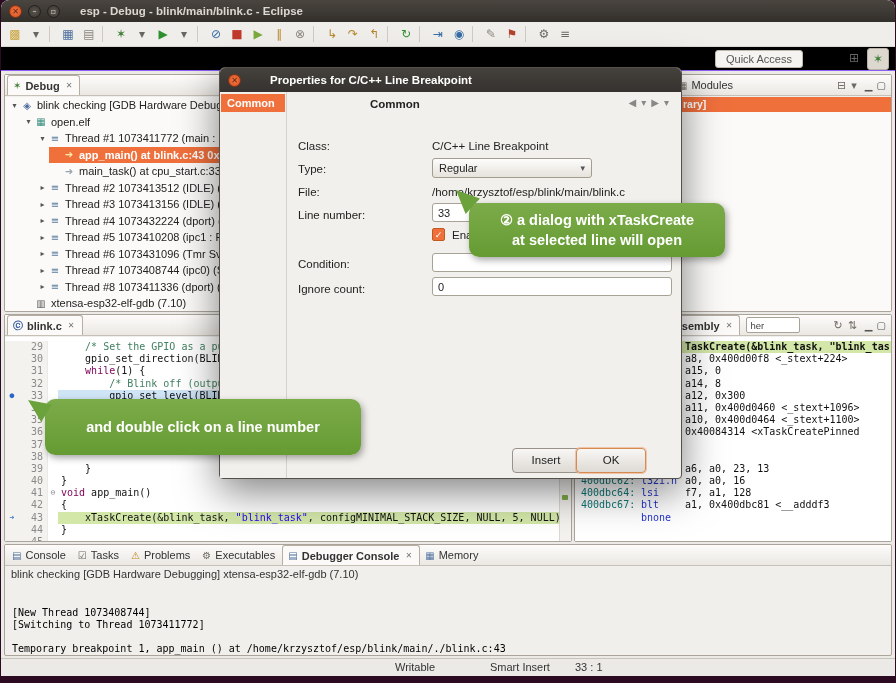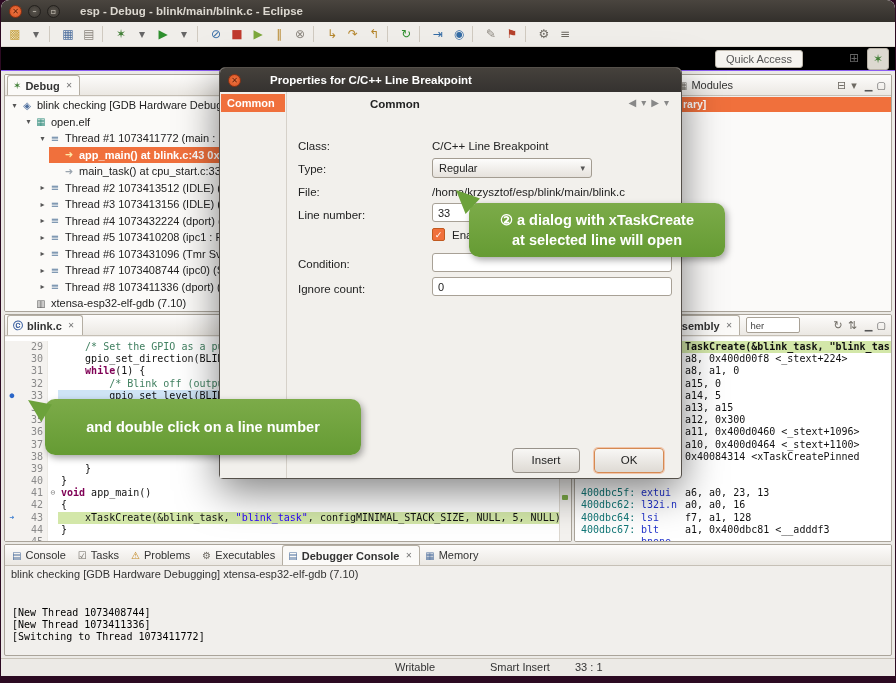--- a/index.html
+++ b/index.html
@@ -65,21 +65,21 @@
   .ed-body{position:absolute;top:22px;left:0;right:0;bottom:0;background:#fff;display:flex}
   .ed-lines{flex:1;padding-top:4px;overflow:hidden}
   .codeline{display:flex;height:12.2px;line-height:12.2px;font-family:"DejaVu Sans Mono",monospace;font-size:10px}
   .bpcol{width:14px;background:#f4f2ef;text-align:center;font-size:8px;flex:none;color:#2a66c8}
   .ln{width:24px;text-align:right;color:#8a8a8a;background:#f4f2ef;padding-right:4px;flex:none}
   .foldcol{width:10px;background:#fff;color:#888;font-size:8px;text-align:center;border-left:1px solid #eceae5;flex:none}
   .codetext{flex:1;white-space:pre;padding-left:3px}
   .codeline.cur .codetext{background:#cfe4f5}
   .codeline.dbg .codetext{background:#d3e7a9}
   .codeline.dbg .bpcol{color:#3a7dd0}
-  .kw{color:#7f0055;font-weight:bold}.cmt{color:#3f7f5f}.str{color:#2a00ff}.pl{color:#111}
+  .kw{color:#7f0055;font-weight:normal}.cmt{color:#3f7f5f}.str{color:#2a00ff}.pl{color:#111}
   .ov{width:11px;background:#f4f2ef;border-left:1px solid #ddd8d0;position:relative;flex:none}
   .ovm{position:absolute;left:2px;width:6px;height:5px;border-radius:1px}
   .ovm.blue{top:48px;background:#5a8fd0}.ovm.green{top:158px;background:#7fae4a}
 
   
   .disasm-panel{left:573px;top:314px;width:318px;height:228px}
   .dtab{margin-left:56px}
   .loc-input{width:46px;height:14px;font-size:9.5px;border:1px solid #a8a196;border-radius:2px;
              margin-left:6px;padding:0 3px;color:#444;font-family:"Liberation Sans",sans-serif}
   .dis-body{position:absolute;top:22px;left:0;right:0;bottom:0;background:#fff;padding-top:4px;overflow:hidden}
@@ -500,36 +500,26 @@
           <span class="dops">TaskCreate(&amp;blink_task, "blink_tas</span>
         </div>
         <div class="drow">
           <span class="daddr"></span>
           <span class="dmn"></span>
           <span class="dops">a8, 0x400d00f8 &lt;_stext+224&gt;</span>
         </div>
         <div class="drow">
           <span class="daddr"></span>
           <span class="dmn"></span>
-          <span class="dops">a8, a1, 0</span>
-        </div>
-        <div class="drow">
-          <span class="daddr"></span>
-          <span class="dmn"></span>
           <span class="dops">a15, 0</span>
         </div>
         <div class="drow">
           <span class="daddr"></span>
           <span class="dmn"></span>
-          <span class="dops">a14, 5</span>
-        </div>
-        <div class="drow">
-          <span class="daddr"></span>
-          <span class="dmn"></span>
-          <span class="dops">a13, a15</span>
+          <span class="dops">a14, 8</span>
         </div>
         <div class="drow">
           <span class="daddr"></span>
           <span class="dmn"></span>
           <span class="dops">a12, 0x300</span>
         </div>
         <div class="drow">
           <span class="daddr"></span>
           <span class="dmn"></span>
           <span class="dops">a11, 0x400d0460 &lt;_stext+1096&gt;</span>
@@ -620,21 +610,21 @@
           <span class="ci"></span>
           <span class="ci"></span>
           <span class="ci"></span>
           <span class="ci"></span>
           <span class="ci"></span>
           <span class="ci"></span>
       </span>
     </div>
     <div class="con-label">blink checking [GDB Hardware Debugging] xtensa-esp32-elf-gdb (7.10)</div>
     <div class="con-out">
-      <div class="cline">[New Thread 1073408744]</div><div class="cline">[New Thread 1073411336]</div><div class="cline">[Switching to Thread 1073411772]</div><div class="cline"></div><div class="cline">Temporary breakpoint 1, app_main () at /home/krzysztof/esp/blink/main/./blink.c:43</div>
+      <div class="cline">[New Thread 1073408744]</div><div class="cline">[Switching to Thread 1073411772]</div><div class="cline"></div><div class="cline">Temporary breakpoint 1, app_main () at /home/krzysztof/esp/blink/main/./blink.c:43</div>
     </div>
   </div>
 
   <div class="statusbar">
     <span class="st" style="left:394px">Writable</span>
     <span class="st" style="left:489px">Smart Insert</span>
     <span class="st" style="left:574px">33 : 1</span>
   </div>
 
   <div class="dialog">
@@ -671,21 +661,21 @@
     <span class="chk" style="top:160px">✓</span>
     <span class="f-label" style="top:161px;left:232px">Enabled</span>
 
     <span class="f-label" style="top:190px">Condition:</span>
     <input class="f-input" style="top: 185px;" value="">
 
     <span class="f-label" style="top:215px">Ignore count:</span>
     <input class="f-input" style="top: 209px;" value="0">
 
     <div class="dlg-btn" style="left:292px;width:66px">Insert</div>
-    <div class="dlg-btn ok" style="left:374px;width:68px">OK</div>
+    <div class="dlg-btn ok" style="left:356px;width:68px">OK</div>
   </div>
 
   <div class="callout c1">
     <div>and double click on a line number</div>
   </div>
   <div class="callout c2">
     <div>② a dialog with xTaskCreate</div>
     <div>at selected line will  open</div>
   </div>
 

